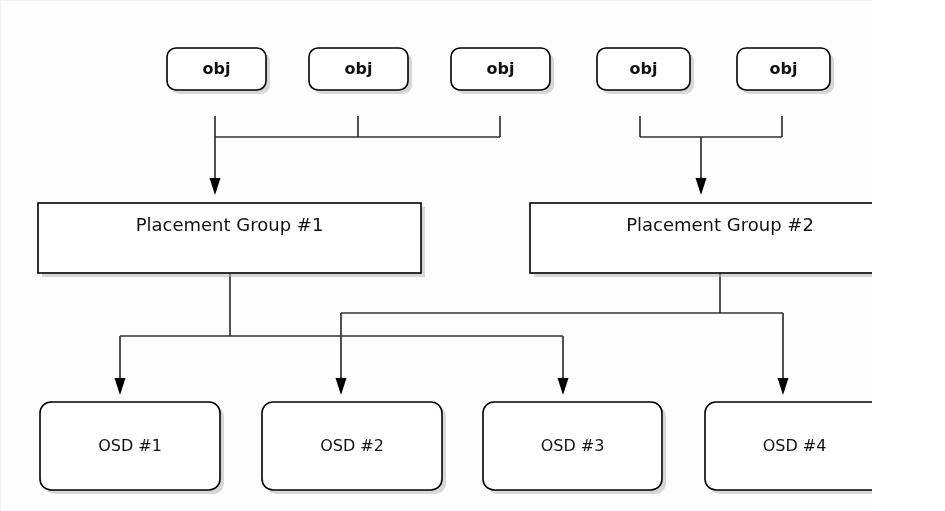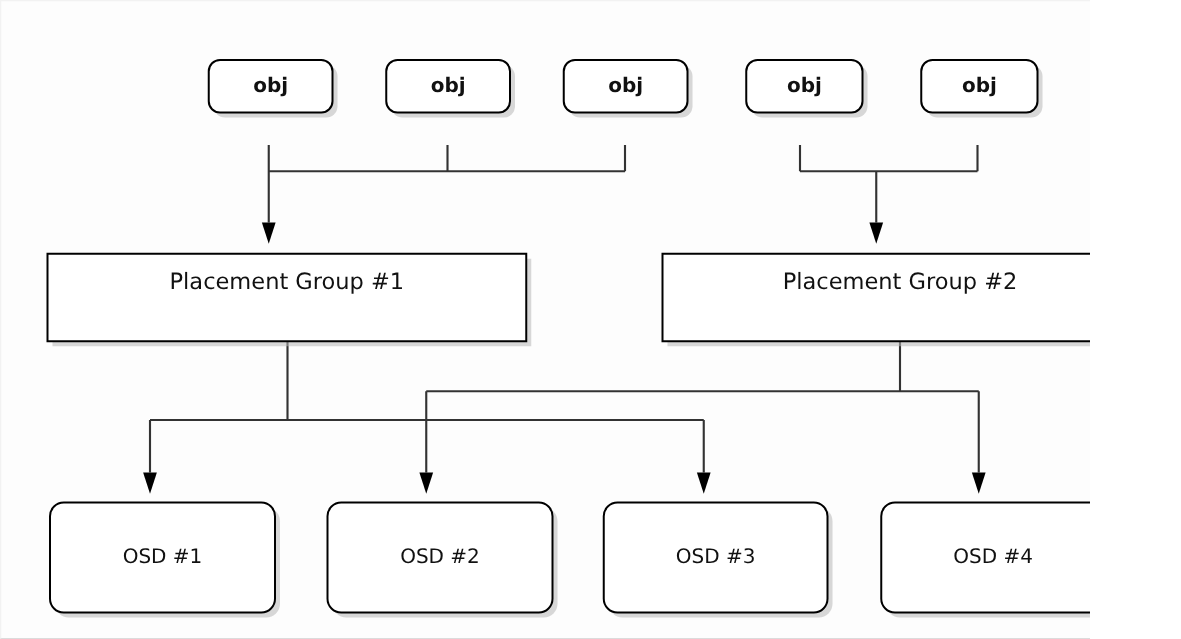--- a/index.html
+++ b/index.html
@@ -4,21 +4,21 @@
 <style>
   html, body {
     margin: 0;
     padding: 0;
     background: #ffffff;
   }
   #canvas {
     position: relative;
     width: 872px;
     height: 511px;
-    background: #737373;
+    background: #5eead4;
     overflow: hidden;
     font-family: "DejaVu Sans", sans-serif;
   }
   #page-edge {
     position: absolute;
     left: 0; top: 0;
     width: 945px; height: 511px;
     background: #fdfdfd;
     border-left: 1px solid #f2f2f2;
     border-top: 1px solid #f2f2f2;

